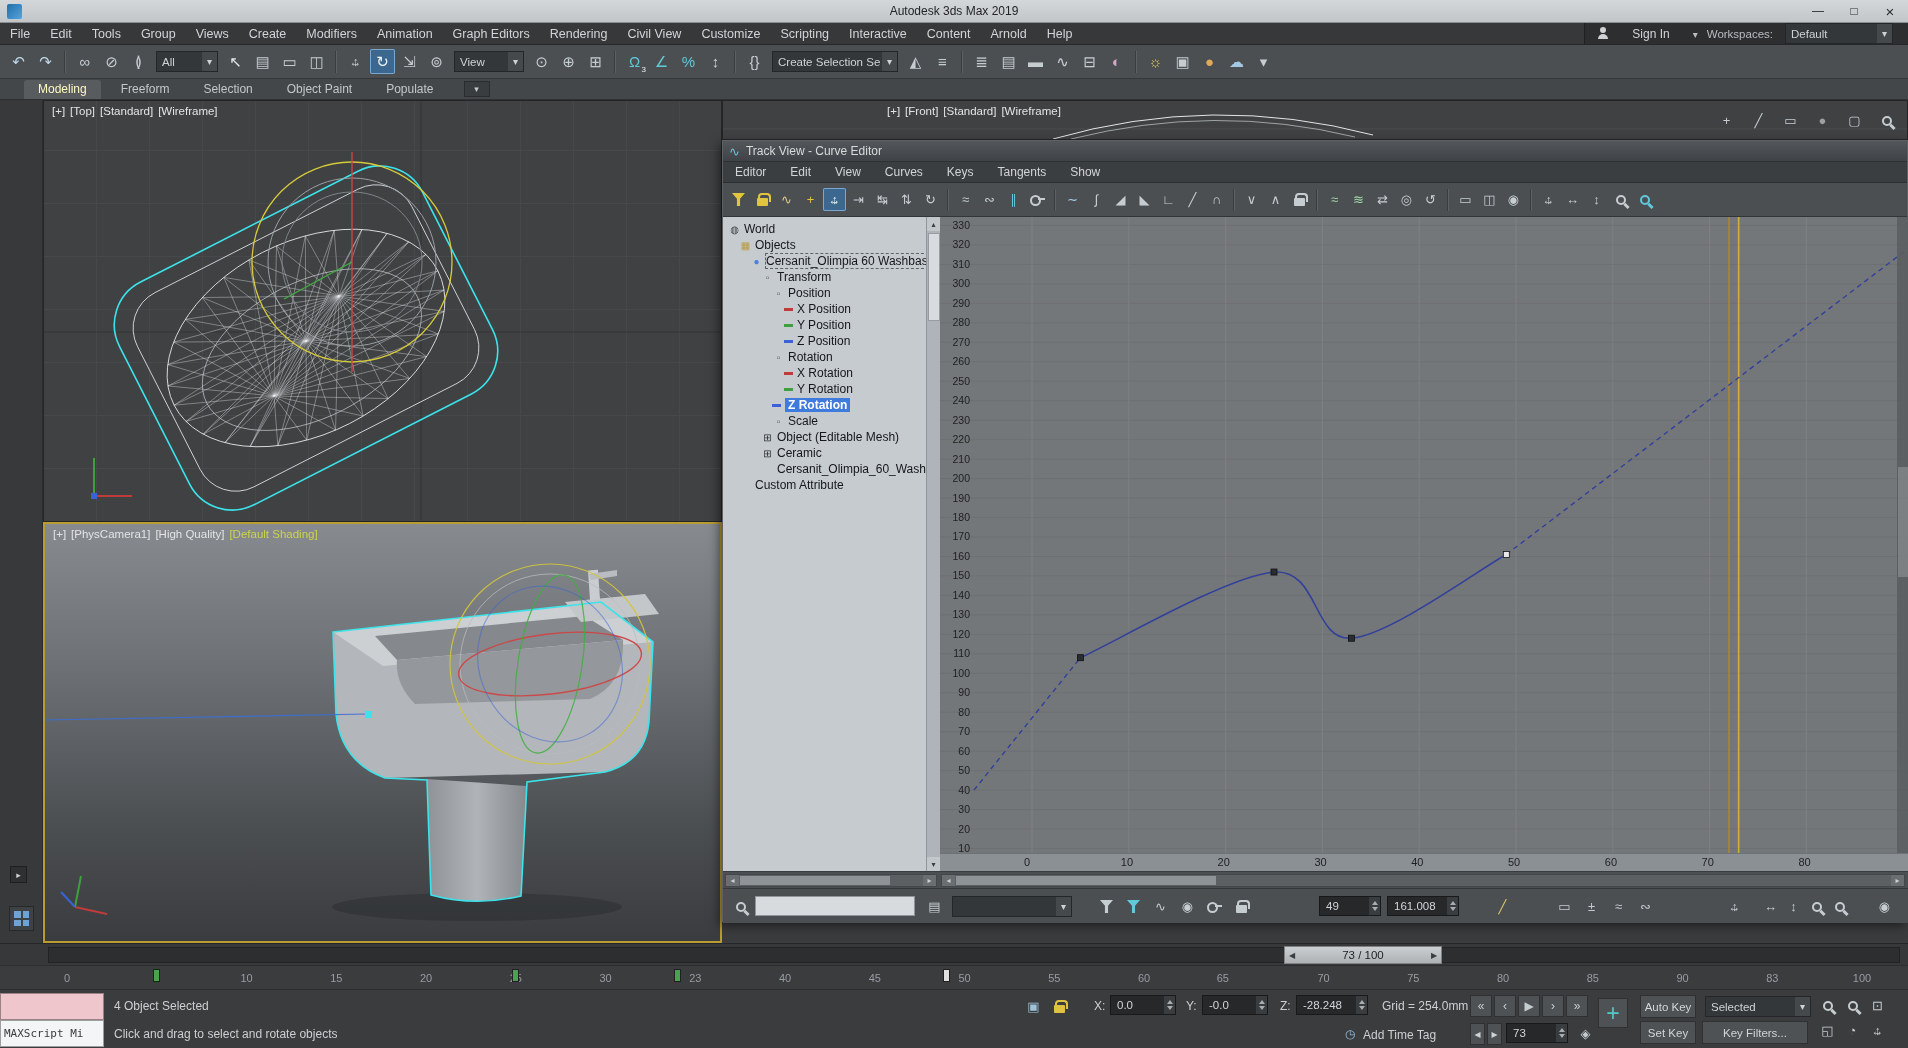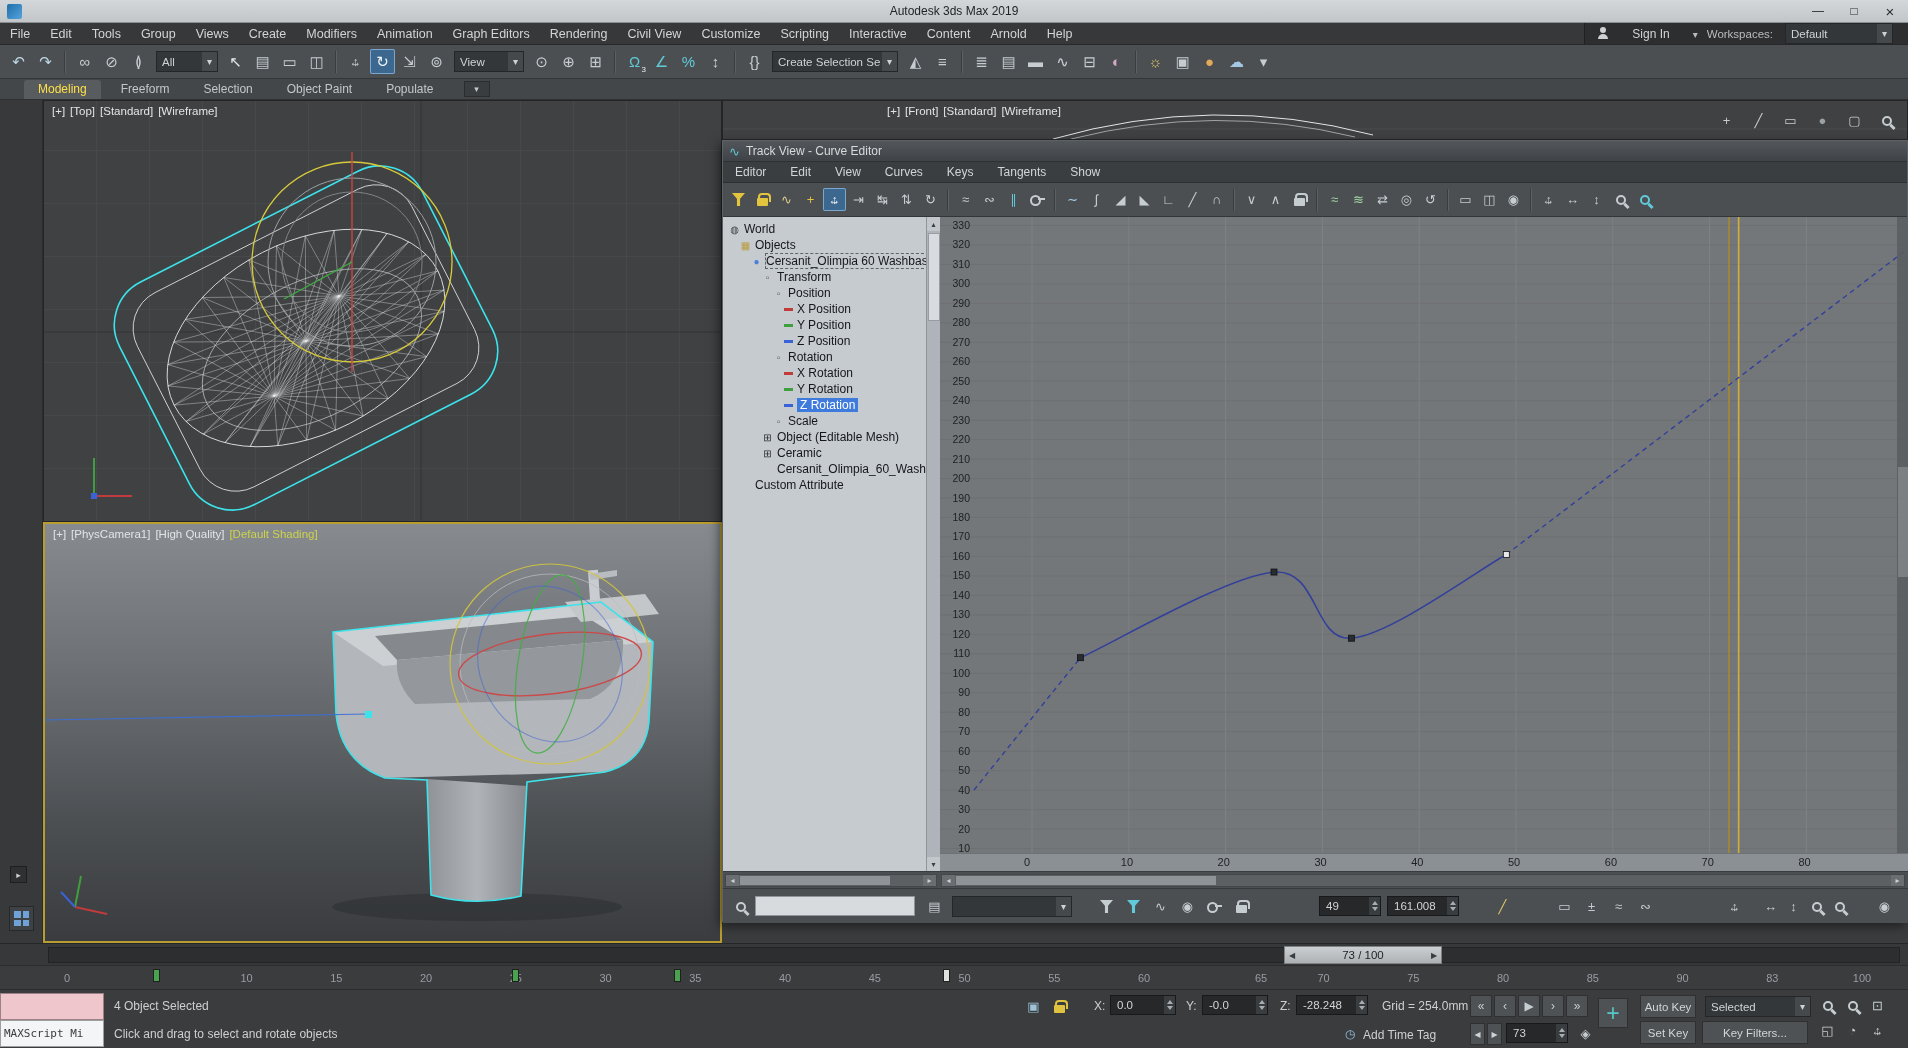--- a/index.html
+++ b/index.html
@@ -26,21 +26,21 @@
 .tb-btn.active{background:#3c688f;box-shadow:inset 0 0 0 1px #7aa7d0}
 .tb-badge{position:absolute;right:1px;bottom:0;font-size:8px;color:#e8eef2}
 .tb-sep{width:2px;height:22px;border-left:1px solid #3a3d3f;border-right:1px solid #5d6164;margin:0 4px;flex:none}
 .tb-dd{height:21px;background:#34373a;border:1px solid #24262a;display:flex;align-items:center;margin:0 3px;flex:none}
 .tb-dd-label{flex:1;font-size:11.5px;color:#d0d3d5;padding:0 5px;white-space:nowrap;overflow:hidden}
 .tb-dd-arrow{width:15px;height:100%;background:#45494c;display:flex;align-items:center;justify-content:center;flex:none}
 .tb-dd-arrow::before{content:"▾";font-size:10px;color:#cfd2d4}
 
 .ribbon{position:absolute;left:0;top:79px;width:1908px;height:21px;background:#44474a;border-bottom:1px solid #2e3032;display:flex;align-items:flex-end;padding-left:24px;gap:6px}
 .rtab{padding:2px 14px 3px;font-size:12px;color:#c3c7c9;white-space:nowrap}
-.rtab.active{background:#585c5f;color:#fde047;border-radius:3px 3px 0 0}
+.rtab.active{background:#585c5f;color:#fef9c3;border-radius:3px 3px 0 0}
 .ribbon-dd{width:26px;height:16px;background:#3a3d40;border:1px solid #2a2c2e;margin:0 0 2px 10px;display:flex;align-items:center;justify-content:center}
 .ribbon-dd::before{content:"▾";font-size:9px;color:#c3c7c9}
 
 .leftstrip{position:absolute;left:0;top:100px;width:43px;height:843px;background:#37393b;border-right:1px solid #2a2c2e}
 .flyout-btn{position:absolute;left:10px;top:766px;width:17px;height:17px;background:#2e3032;border:1px solid #1d1f21;color:#cdd0d2;font-size:9px;display:flex;align-items:center;justify-content:center}
 .layout-tabs-icon{position:absolute;left:9px;top:806px;width:25px;height:25px;background:#3f4245;border:1px solid #26282a;display:grid;grid-template-columns:1fr 1fr;gap:2px;padding:4px}
 .layout-tabs-icon i{background:#6fa3d8}
 .vp-top{position:absolute;left:43px;top:100px;width:679px;height:422px;background:#3f4143;border:1px solid #232527;background-image:repeating-linear-gradient(0deg,transparent 0 52px,#46494b 52px 53px),repeating-linear-gradient(90deg,transparent 0 52px,#46494b 52px 53px)}
 .vp-cam{position:absolute;left:43px;top:522px;width:679px;height:421px;background:linear-gradient(180deg,#878b8f,#6f7377 32%,#4c4f52 72%,#3a3c3f);border:2px solid #ba9d30}
 .vp-front{position:absolute;left:722px;top:100px;width:1186px;height:40px;background:#3f4143;border:1px solid #232527;overflow:hidden}
@@ -537,21 +537,21 @@
           <div class="tlabel">Rotation</div>
         </div>
         <div class="trow" style="top: 148px; left: 61px;">
           <div class="t-ic t-bar" style="background: rgb(194, 59, 59);"></div>
           <div class="tlabel">X Rotation</div>
         </div>
         <div class="trow" style="top: 164px; left: 61px;">
           <div class="t-ic t-bar" style="background: rgb(63, 159, 63);"></div>
           <div class="tlabel">Y Rotation</div>
         </div>
-        <div class="trow sel" style="top: 180px; left: 61px;">
+        <div class="trow sel" style="top: 180px; left: 49px; font-weight: bold;">
           <div class="t-ic t-bar" style="background: rgb(58, 98, 216);"></div>
           <div class="tlabel">Z Rotation</div>
         </div>
         <div class="trow" style="top: 196px; left: 50px;">
           <div class="t-ic" style="color: rgb(74, 78, 82);">▫</div>
           <div class="tlabel">Scale</div>
         </div>
         <div class="trow" style="top: 212px; left: 39px;">
           <div class="t-ic" style="color: rgb(46, 48, 50);">⊞</div>
           <div class="tlabel">Object (Editable Mesh)</div>
@@ -753,27 +753,27 @@
   </div>
 
   <div class="trackbar">
       <div class="tbar-num" style="left: 55px;">0</div>
       <div class="tbar-num" style="left: 144.75px;">5</div>
       <div class="tbar-num" style="left: 234.5px;">10</div>
       <div class="tbar-num" style="left: 324.25px;">15</div>
       <div class="tbar-num" style="left: 414px;">20</div>
       <div class="tbar-num" style="left: 503.75px;">25</div>
       <div class="tbar-num" style="left: 593.5px;">30</div>
-      <div class="tbar-num" style="left: 683.25px;">35</div>
+      <div class="tbar-num" style="left: 683.25px;">23</div>
       <div class="tbar-num" style="left: 773px;">40</div>
       <div class="tbar-num" style="left: 862.75px;">45</div>
       <div class="tbar-num" style="left: 952.5px;">50</div>
       <div class="tbar-num" style="left: 1042.25px;">55</div>
       <div class="tbar-num" style="left: 1132px;">60</div>
-      <div class="tbar-num" style="left: 1249px;">65</div>
+      <div class="tbar-num" style="left: 1205px; text-align: right;">65</div>
       <div class="tbar-num" style="left: 1311.5px;">70</div>
       <div class="tbar-num" style="left: 1401.25px;">75</div>
       <div class="tbar-num" style="left: 1491px;">80</div>
       <div class="tbar-num" style="left: 1580.75px;">85</div>
       <div class="tbar-num" style="left: 1670.5px;">90</div>
       <div class="tbar-num" style="left: 1760.25px;">83</div>
       <div class="tbar-num" style="left: 1850px;">100</div>
       <div class="tbar-key" style="left: 153.25px; background: rgb(74, 162, 78);"></div>
       <div class="tbar-key" style="left: 512.25px; background: rgb(74, 162, 78);"></div>
       <div class="tbar-key" style="left: 673.8px; background: rgb(74, 162, 78);"></div>

